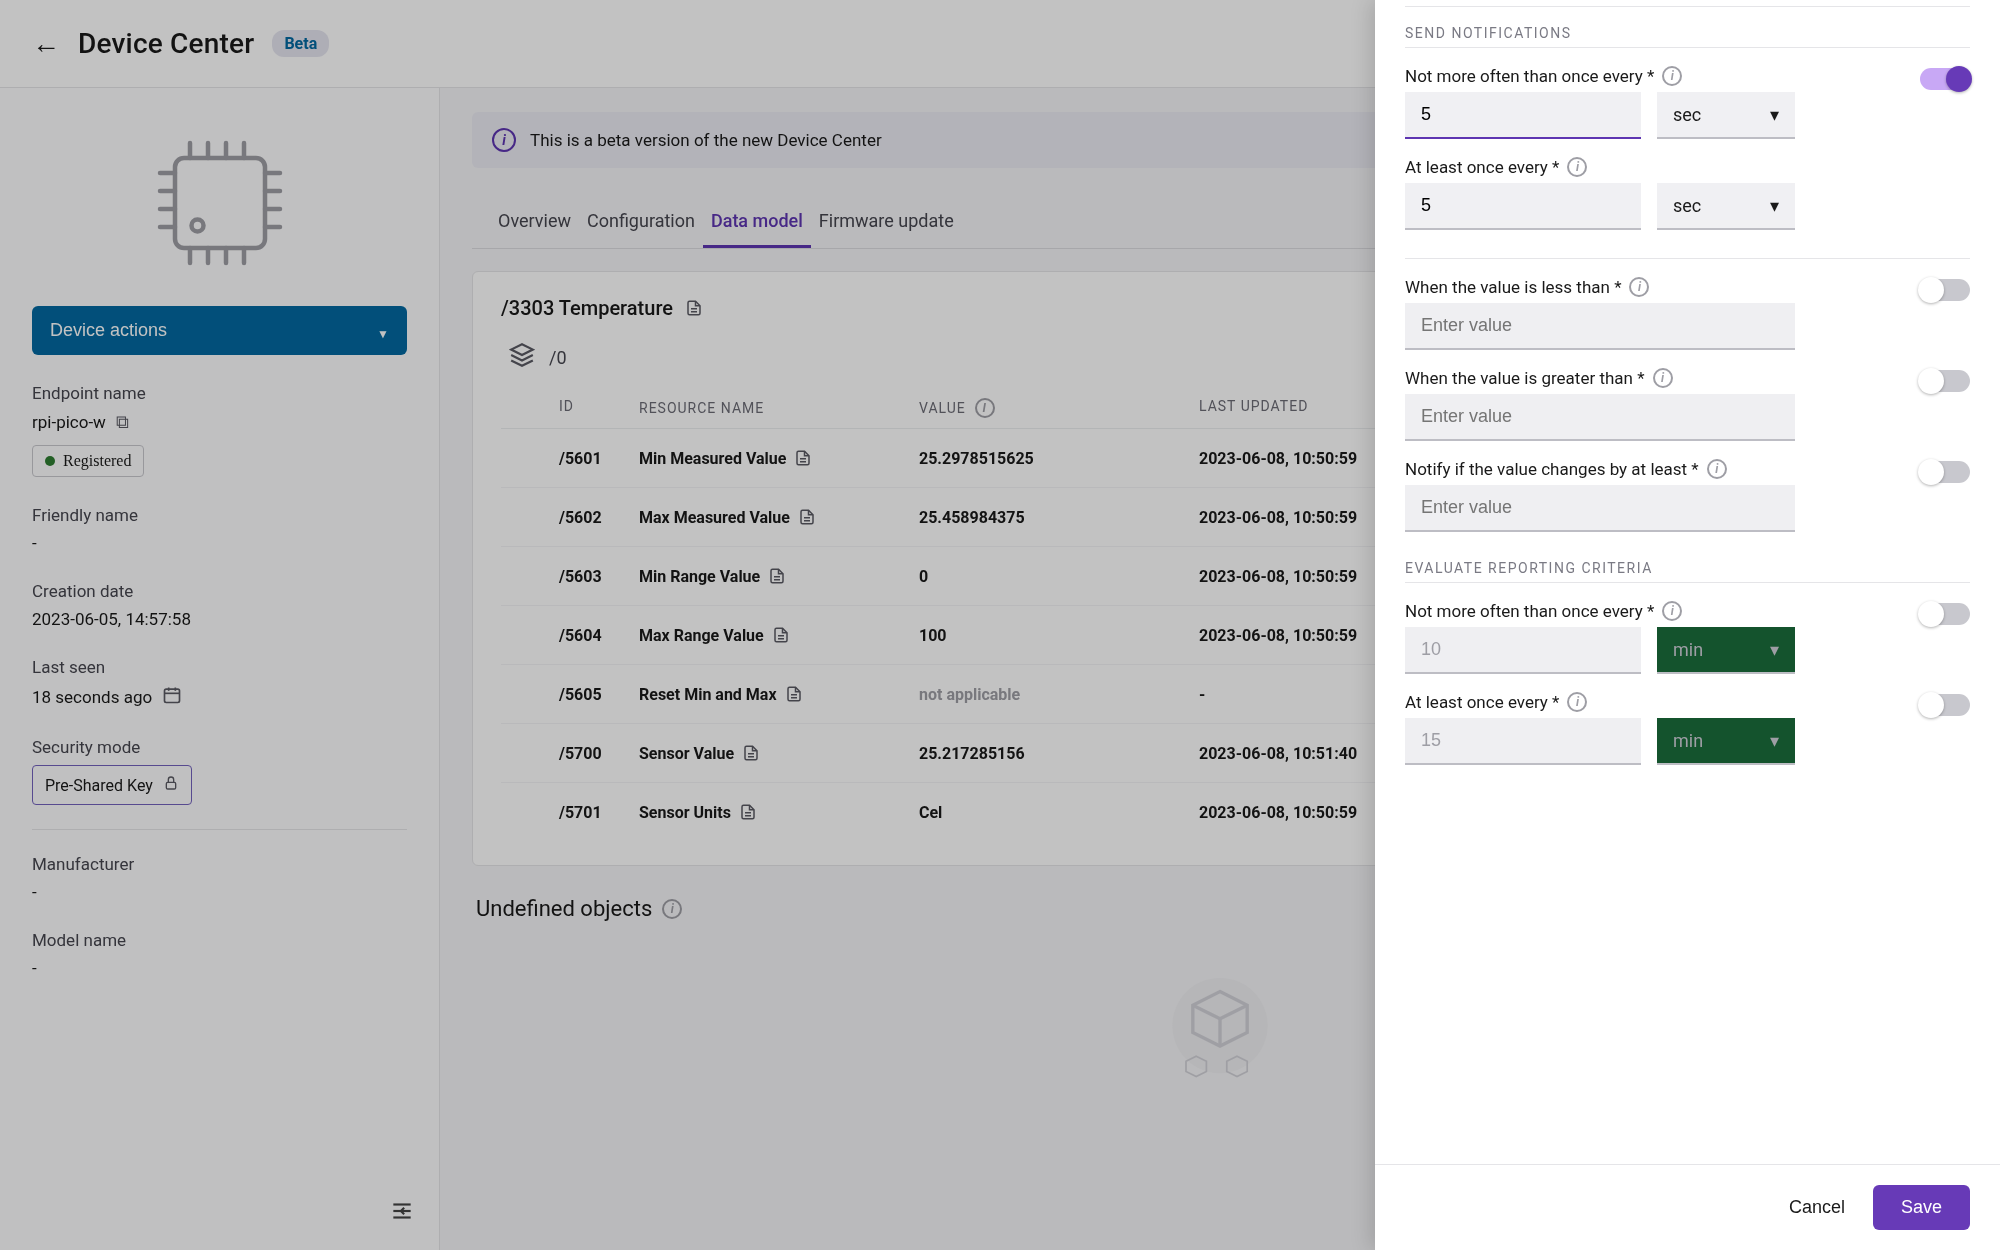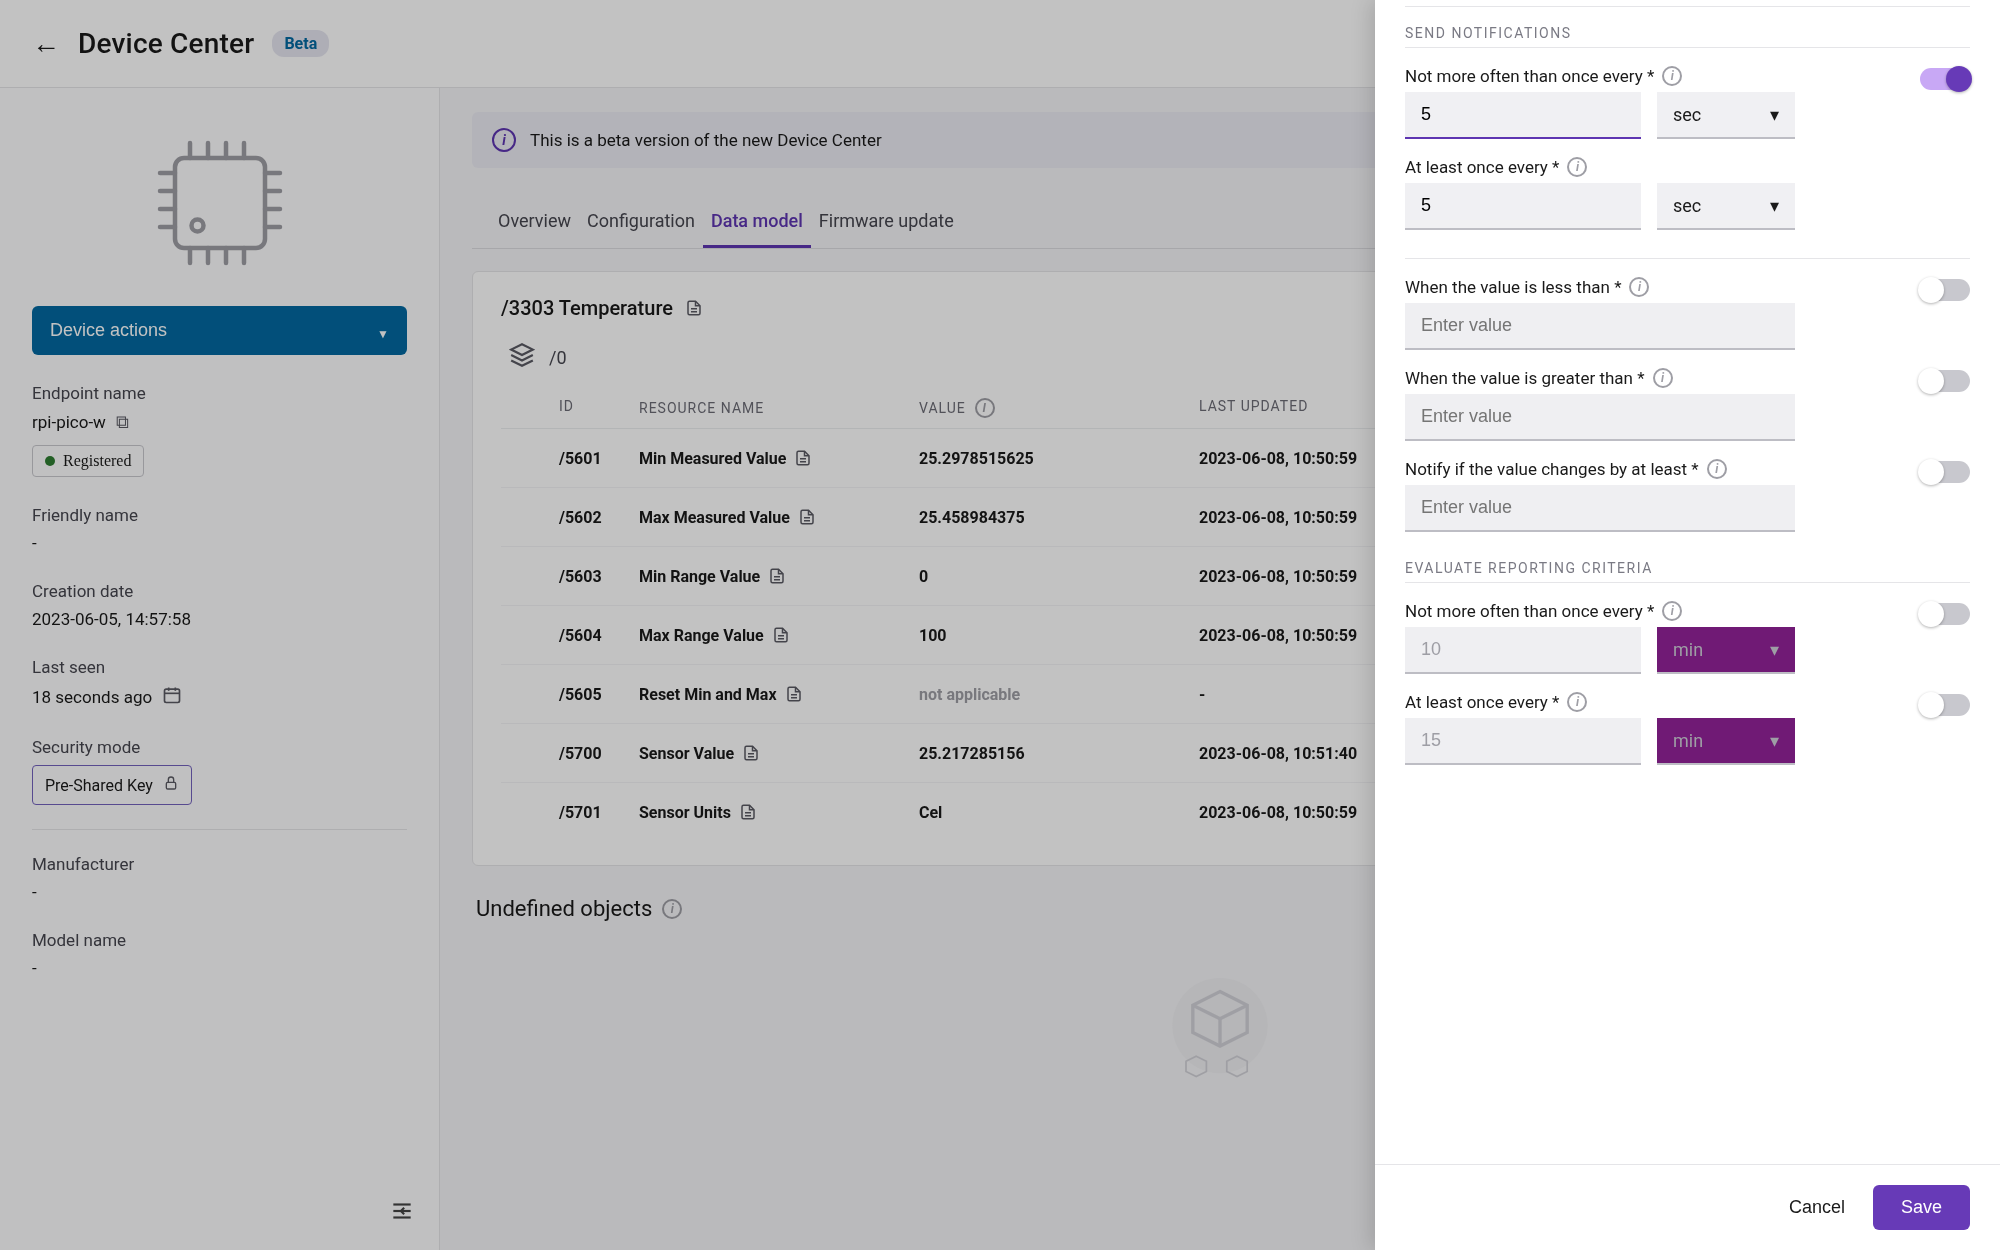--- a/index.html
+++ b/index.html
@@ -153,21 +153,21 @@
     background:#f0f0f3; border:none; border-bottom:2px solid #bdbdc4;
     padding: 12px 16px; font-size:18px; width:236px;
   }
   .text-in.active { border-bottom-color:#5e35b1;}
   .text-in.disabled { background:#efeff2; color:#9e9ea5;}
   .unit-sel {
     background:#f0f0f3; border:none; border-bottom:2px solid #bdbdc4;
     padding: 12px 16px; font-size:18px; width:138px;
     display:flex; justify-content:space-between; align-items:center; cursor:pointer;
   }
-  .unit-sel.disabled { background:#701a75; color:#9e9ea5;}
+  .unit-sel.disabled { background:#14532d; color:#9e9ea5;}
   .toggle {
     width:50px;height:22px;border-radius:12px;
     background:#c8c8ce; position:relative; cursor:pointer; flex-shrink:0;
   }
   .toggle::after {
     content:""; position:absolute; width:26px;height:26px;border-radius:50%;
     background:#fff; top:-2px; left:-2px; box-shadow:0 1px 3px rgba(0,0,0,0.3);
   }
   .toggle.on { background:#c8a8f5;}
   .toggle.on::after { background:#673ab7; left:auto; right:-2px;}

